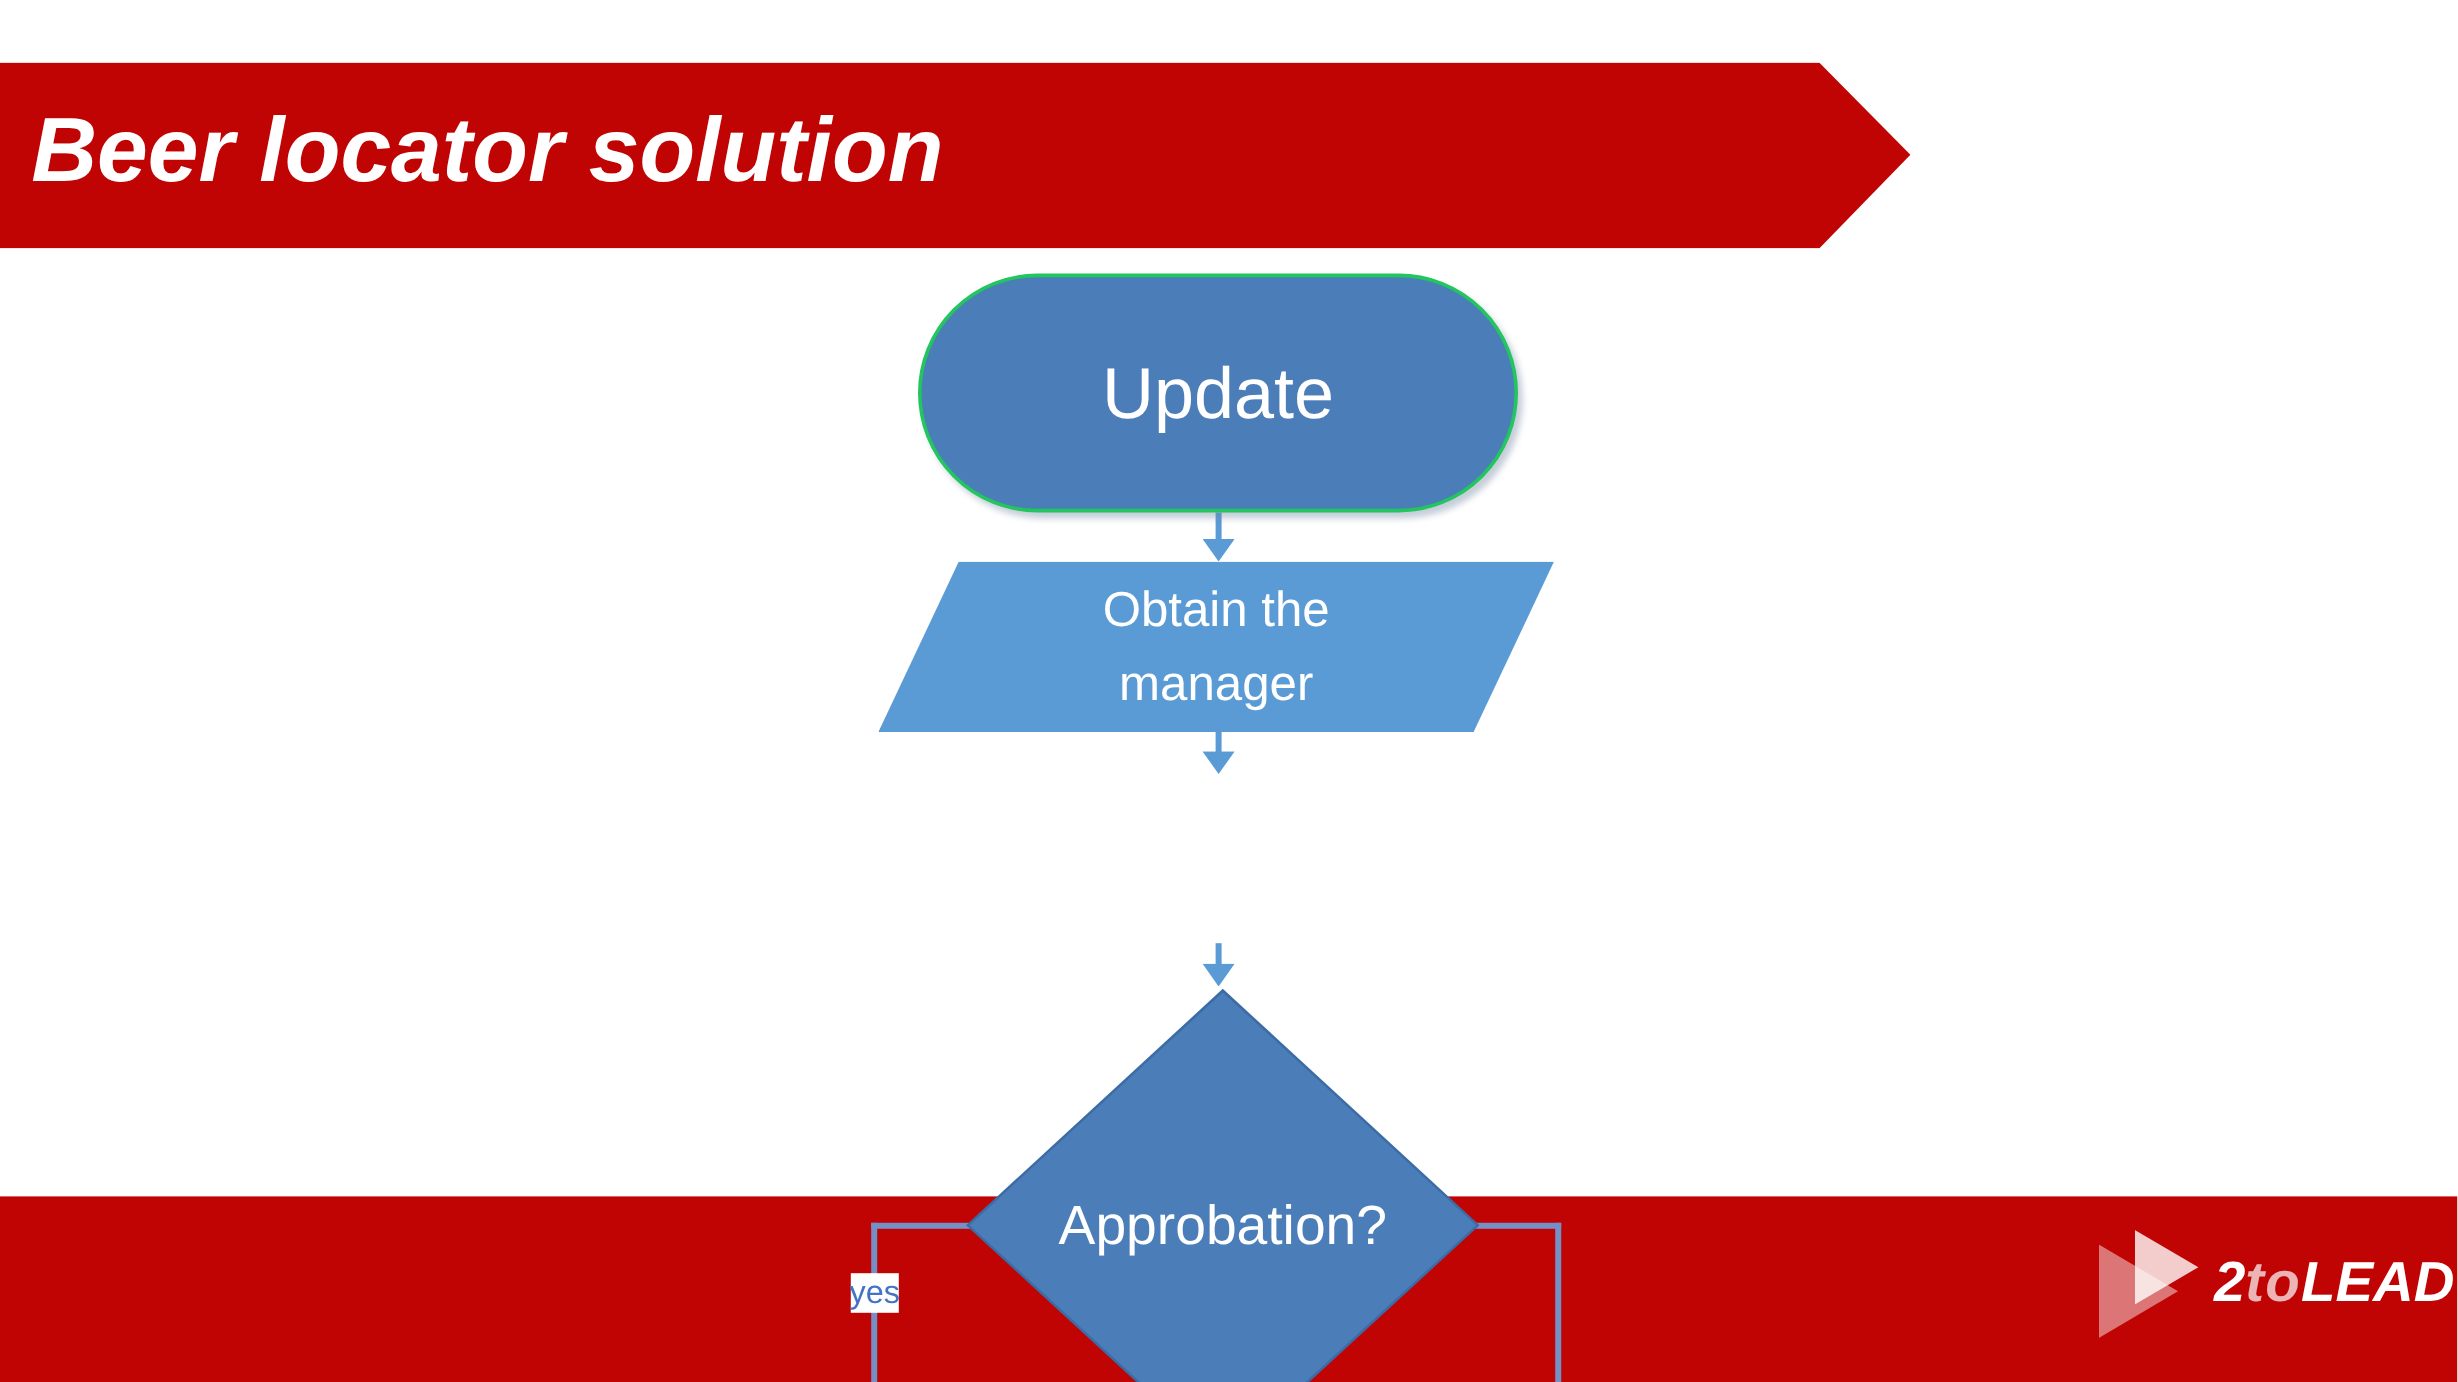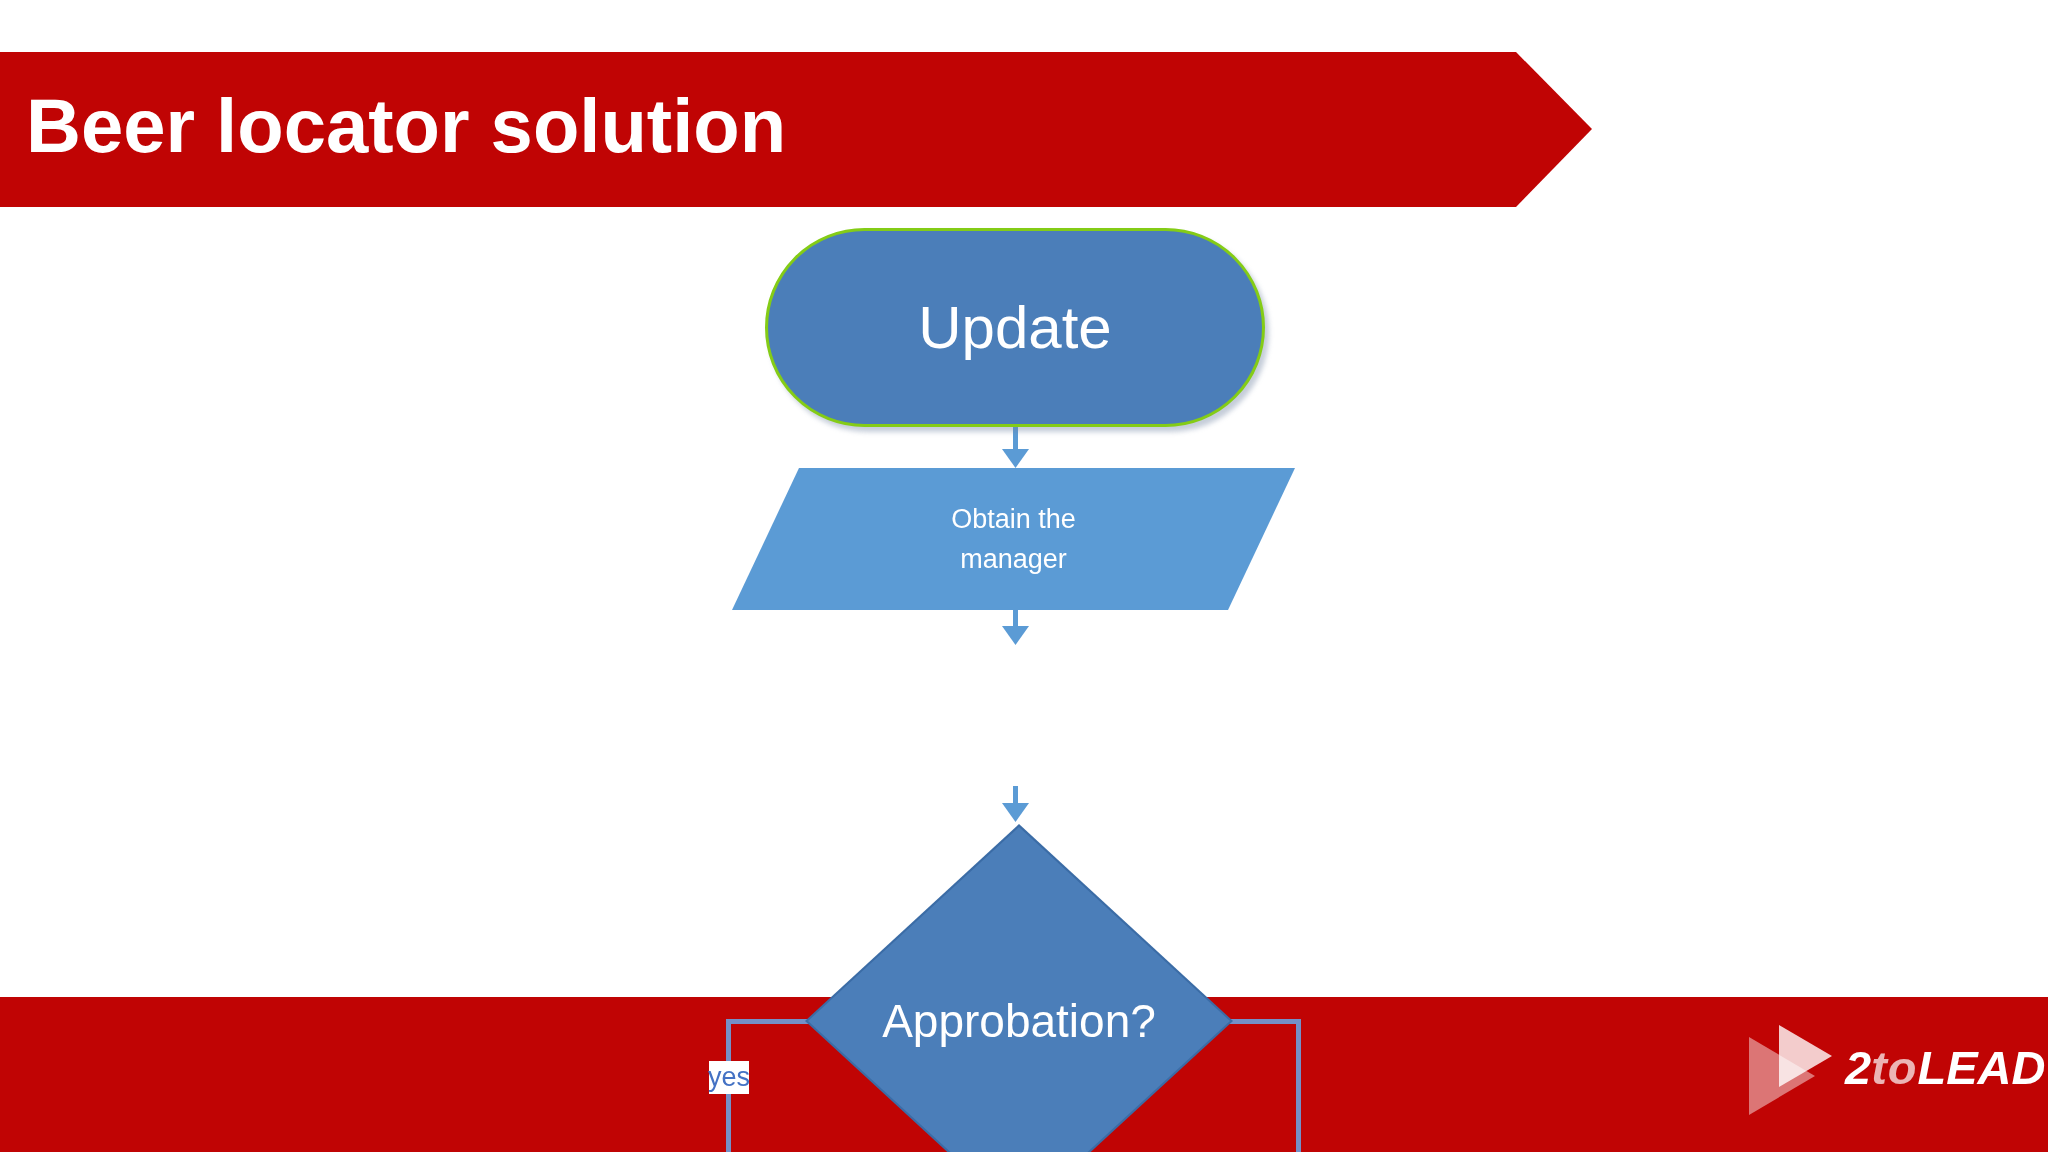--- a/index.html
+++ b/index.html
@@ -5,44 +5,44 @@
   html,body{margin:0;padding:0;background:#ffffff;}
   .slide{
     position:relative;width:2048px;height:1152px;background:#ffffff;
     overflow:hidden;font-family:"Liberation Sans",sans-serif;
   }
   
   .banner{
     position:absolute;left:0;top:52px;width:1600px;height:155px;
     background:#C00404;
     clip-path:polygon(0 0,1516px 0,1592px 77px,1516px 155px,0 155px);
-    display:flex;align-items:center;z-index:5;
+    display:flex;align-items:center;z-index:5;font-style:italic;
   }
   .title{
     padding-left:26px;color:#ffffff;font-size:76px;font-weight:bold;
     transform:translateY(-4px);white-space:nowrap;
   }
   
   .band{position:absolute;left:0;top:997px;width:2048px;height:155px;background:#C00404;z-index:1;}
   
   .node{
     position:absolute;color:#ffffff;display:flex;flex-direction:column;
     justify-content:center;align-items:center;text-align:center;z-index:5;
     box-sizing:border-box;
   }
   .terminator{
     left:765px;top:228px;width:500px;height:199px;
-    background:#4B7EB9;border:3px solid #84cc16;border-radius:110px;
+    background:#4B7EB9;border:3px solid #22c55e;border-radius:110px;
     font-size:60px;line-height:1.5;
     box-shadow:4px 5px 5px rgba(110,130,160,.40);
   }
   .parallelogram{
     left:732px;top:468px;width:563px;height:142px;background:#5B9BD5;
     clip-path:polygon(67px 0,100% 0,496px 100%,0 100%);
-    font-size:27px;line-height:1.5;
+    font-size:41px;line-height:1.5;
     filter:drop-shadow(3px 4px 3px rgba(110,130,160,.45));
   }
   .process{
     left:794px;top:645px;width:439px;height:141px;background:#5B9BD5;
     font-size:33px;box-shadow:4px 5px 5px rgba(110,130,160,.40);
   }
   .diamond{
     left:805px;top:824px;width:428px;height:394px;background:#3B6CA6;
     clip-path:polygon(50% 0,100% 50%,50% 100%,0 50%);
   }

